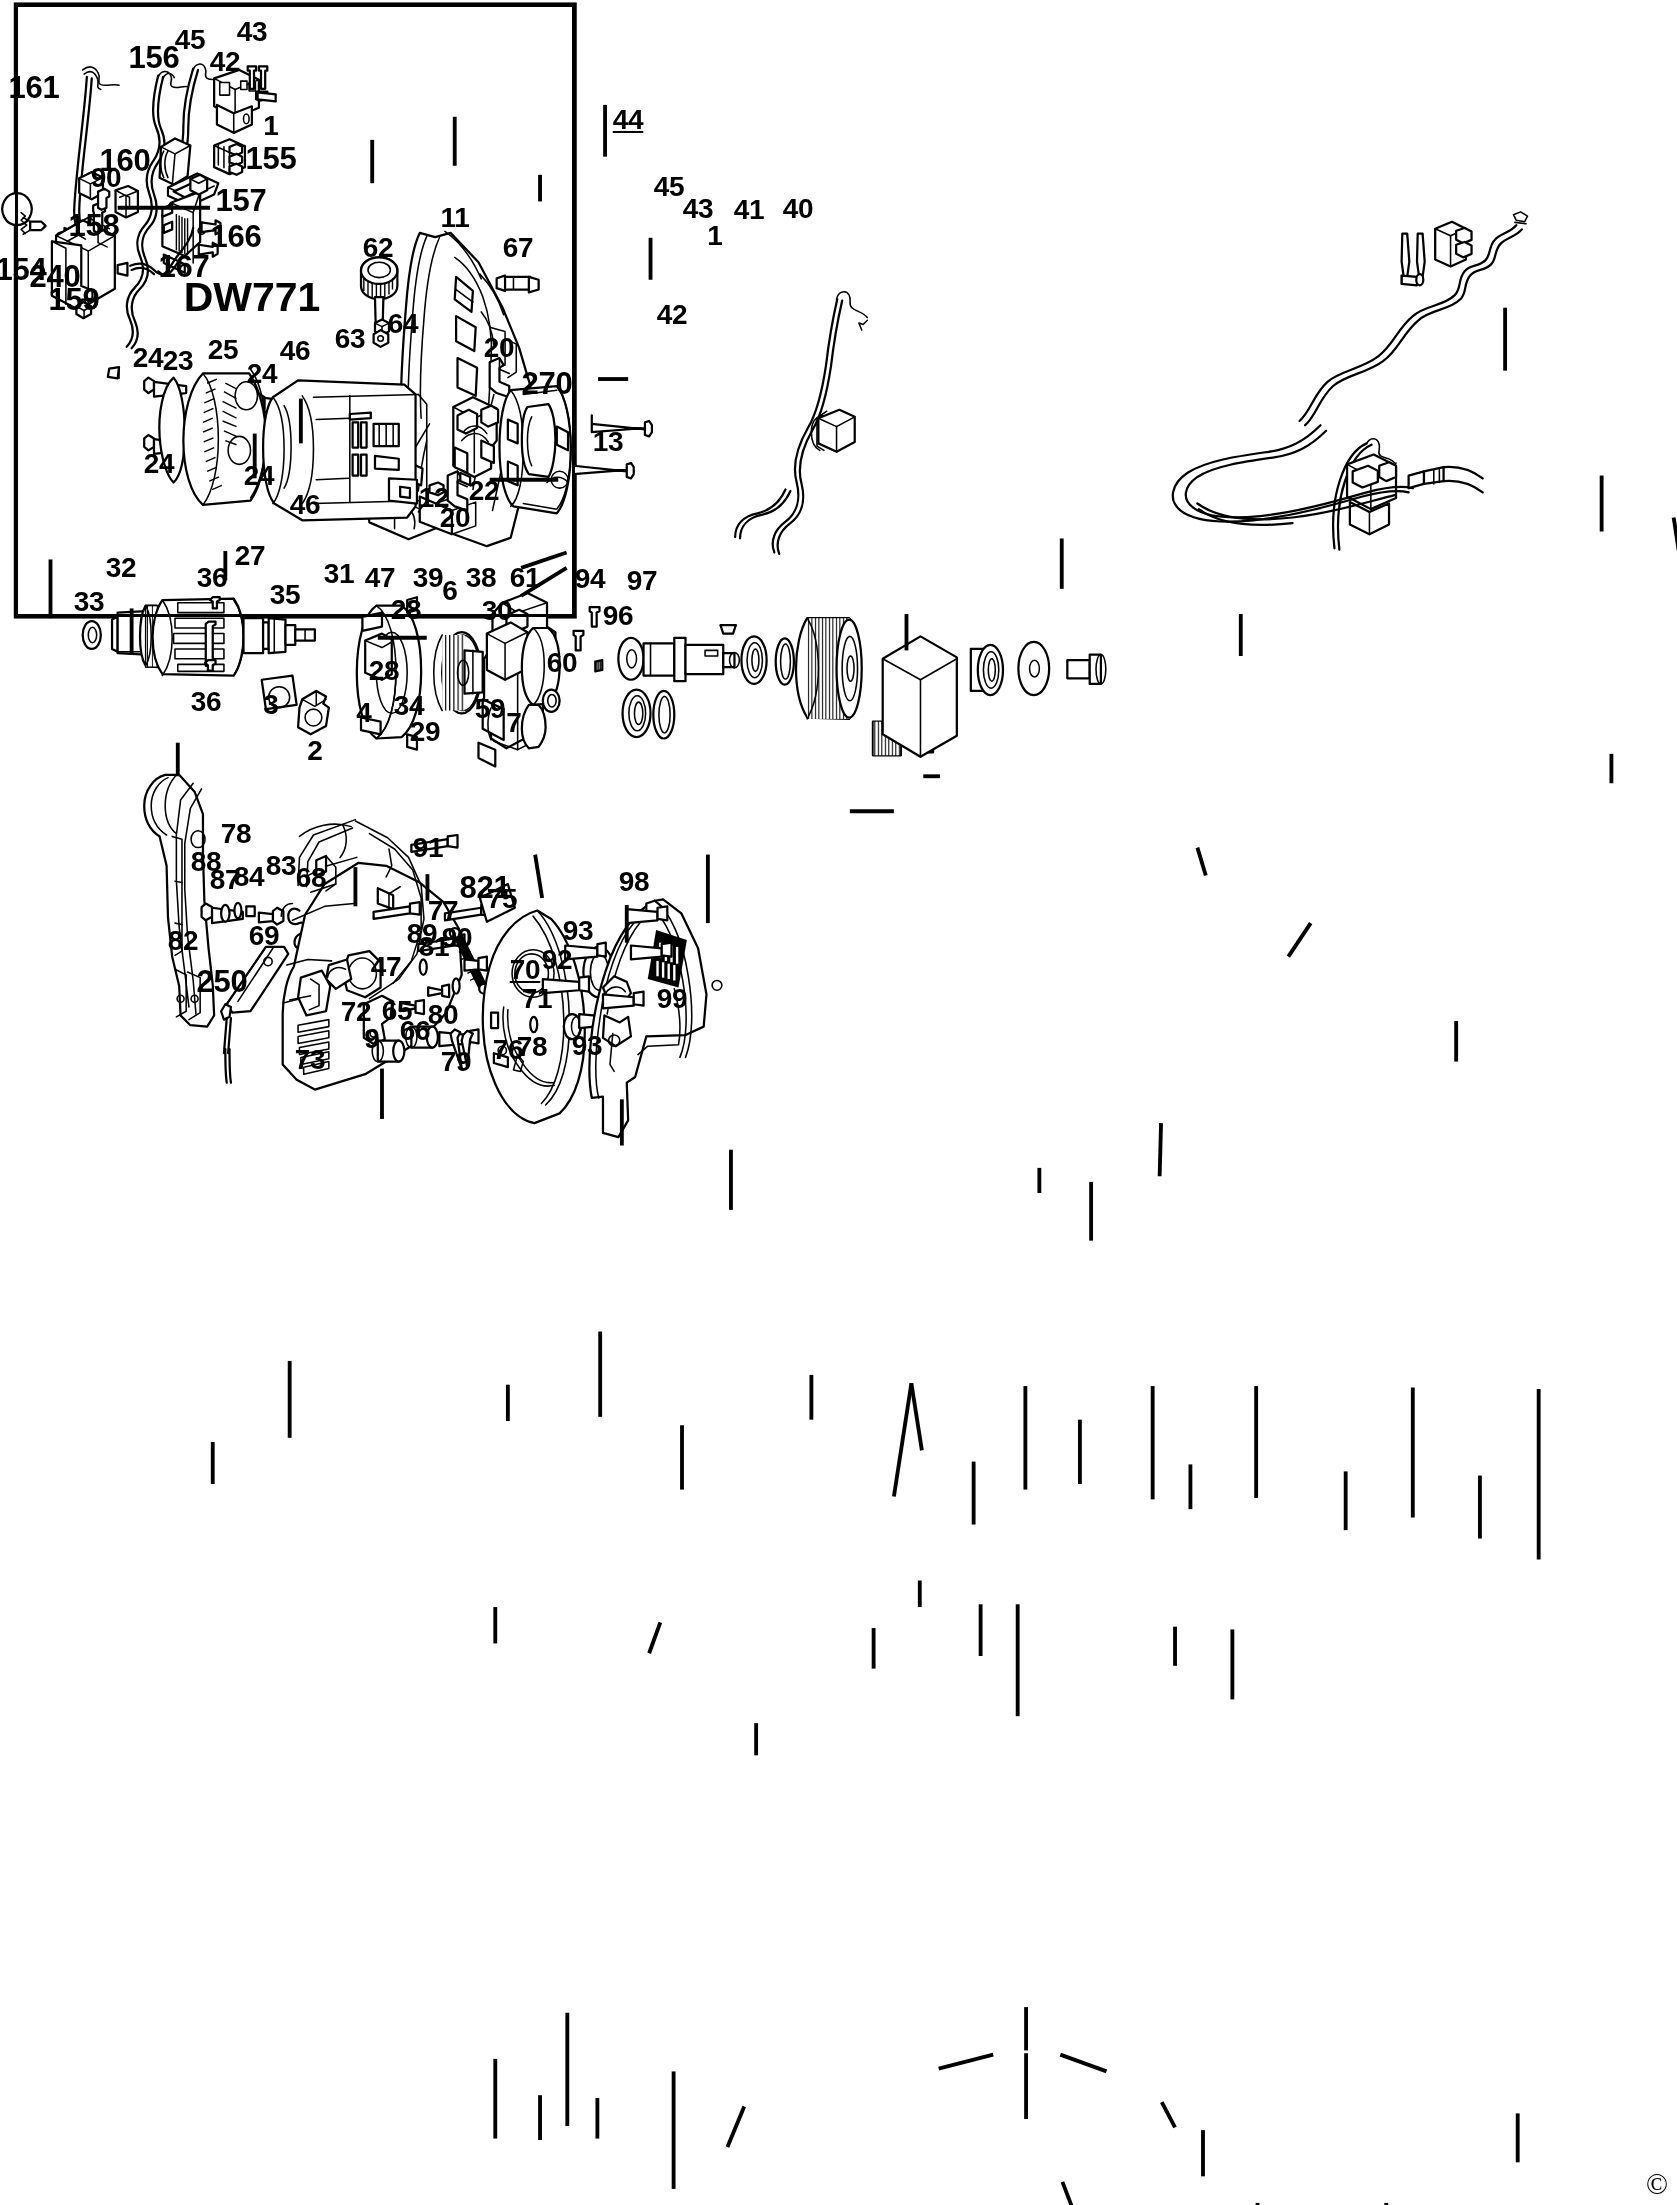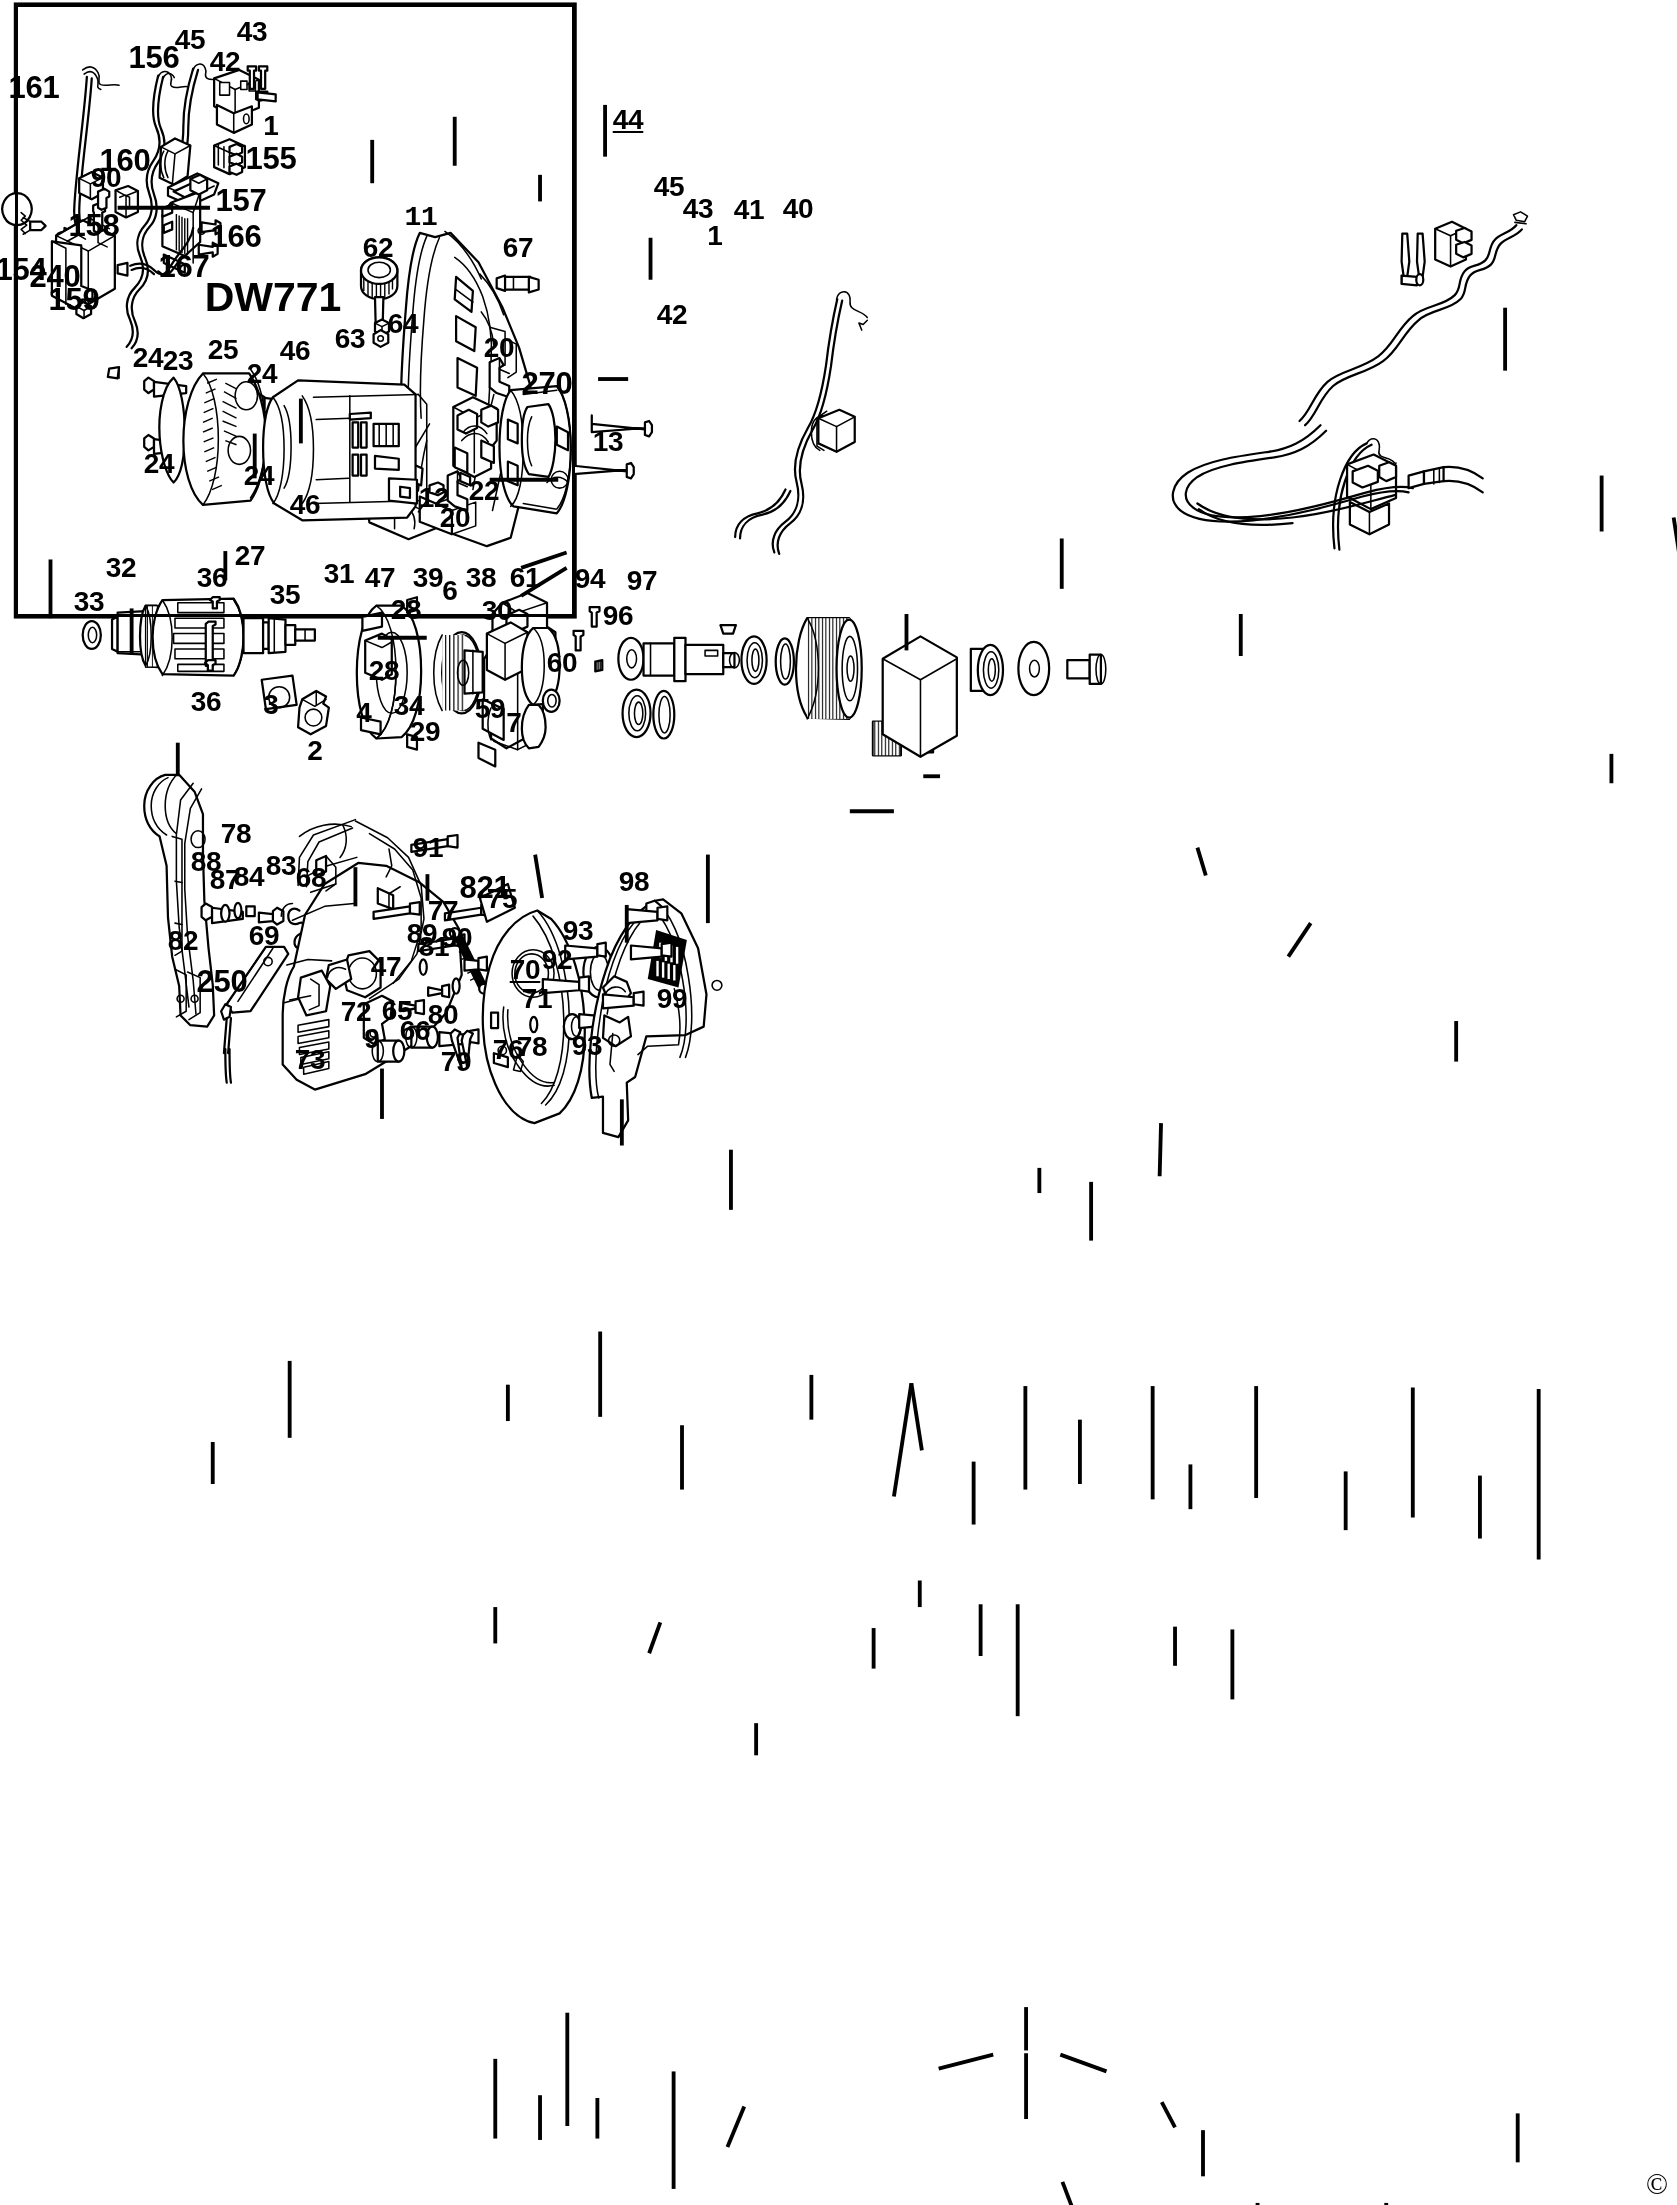--- a/index.html
+++ b/index.html
@@ -967,21 +967,21 @@
       <div class="lbl big" style="left: 271px; top: 158px;">155</div>
       <div class="lbl big" style="left: 125px; top: 160px;">160</div>
       <div class="lbl" style="left: 106px; top: 178px;">90</div>
       <div class="lbl big" style="left: 241px; top: 200px;">157</div>
       <div class="lbl big" style="left: 236px; top: 236px;">166</div>
       <div class="lbl big" style="left: 94px; top: 225px;">158</div>
       <div class="lbl big" style="left: 184px; top: 266px;">167</div>
       <div class="lbl big" style="left: 21px; top: 269px;">154</div>
       <div class="lbl big" style="left: 55px; top: 276px;">240</div>
       <div class="lbl big" style="left: 74px; top: 299px;">159</div>
-      <div class="lbl" style="left: 421px; top: 218px; font-family: Liberation Mono, monospace;">11</div>
+      <div class="lbl" style="left: 455px; top: 218px;">11</div>
       <div class="lbl" style="left: 628px; top: 120px; text-decoration: underline;">44</div>
       <div class="lbl" style="left: 669px; top: 187px;">45</div>
       <div class="lbl" style="left: 698px; top: 209px;">43</div>
       <div class="lbl" style="left: 749px; top: 210px;">41</div>
       <div class="lbl" style="left: 798px; top: 209px;">40</div>
       <div class="lbl" style="left: 715px; top: 236px;">1</div>
       <div class="lbl" style="left: 672px; top: 315px;">42</div>
       <div class="lbl" style="left: 378px; top: 248px;">62</div>
       <div class="lbl" style="left: 518px; top: 248px;">67</div>
       <div class="lbl" style="left: 403px; top: 324px;">64</div>
@@ -1056,18 +1056,18 @@
       <div class="lbl" style="left: 310px; top: 1060px;">73</div>
       <div class="lbl" style="left: 372px; top: 1039px;">9</div>
       <div class="lbl" style="left: 456px; top: 1062px;">79</div>
       <div class="lbl" style="left: 508px; top: 1050px;">76</div>
       <div class="lbl" style="left: 532px; top: 1047px;">78</div>
       <div class="lbl" style="left: 587px; top: 1046px;">93</div>
     </div>
 
   <div class="inset-frame" id="insetFrame" style="left: 15.4px; top: 4.2px; width: 560px; height: 613px;"></div>
 
-  <div class="model" id="modelLabel" style="left: 273px; top: 297px;">DW771</div>
+  <div class="model" id="modelLabel" style="left: 252px; top: 297px;">DW771</div>
 
   <div class="copyr" id="copySym" style="left: 1657px; top: 2184px;">©</div>
 
 </div>
 
 
 </body></html>

